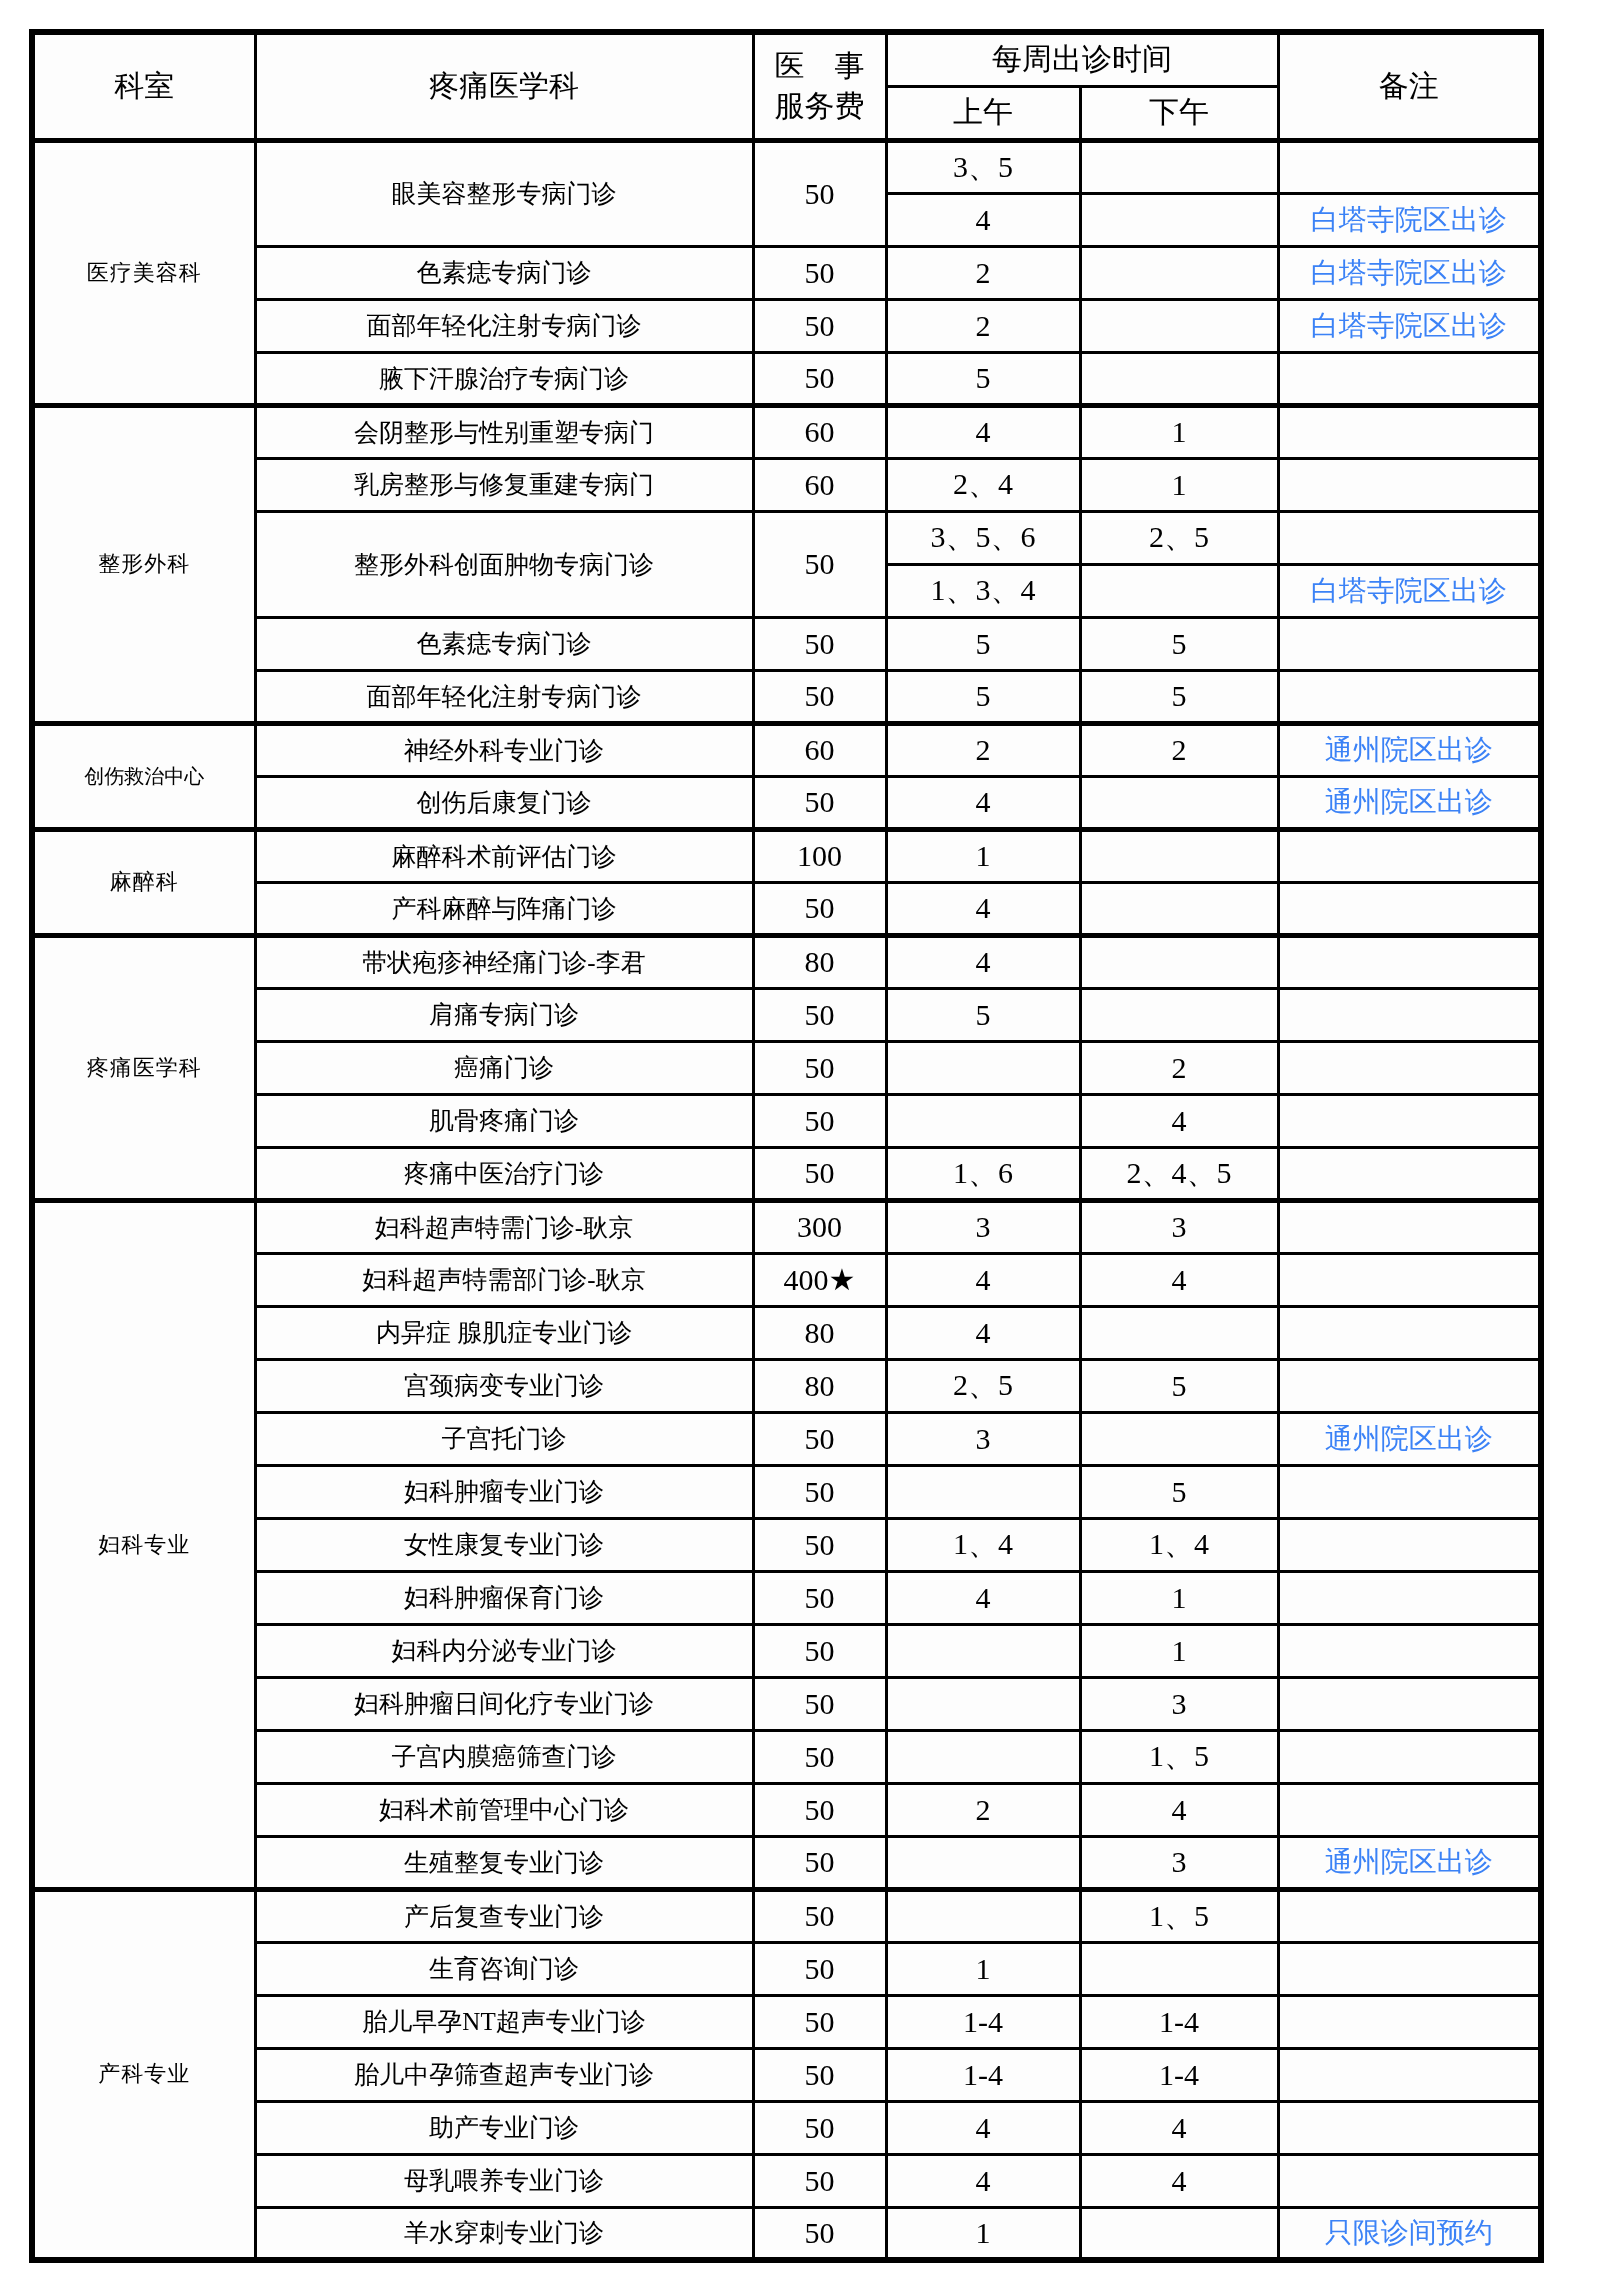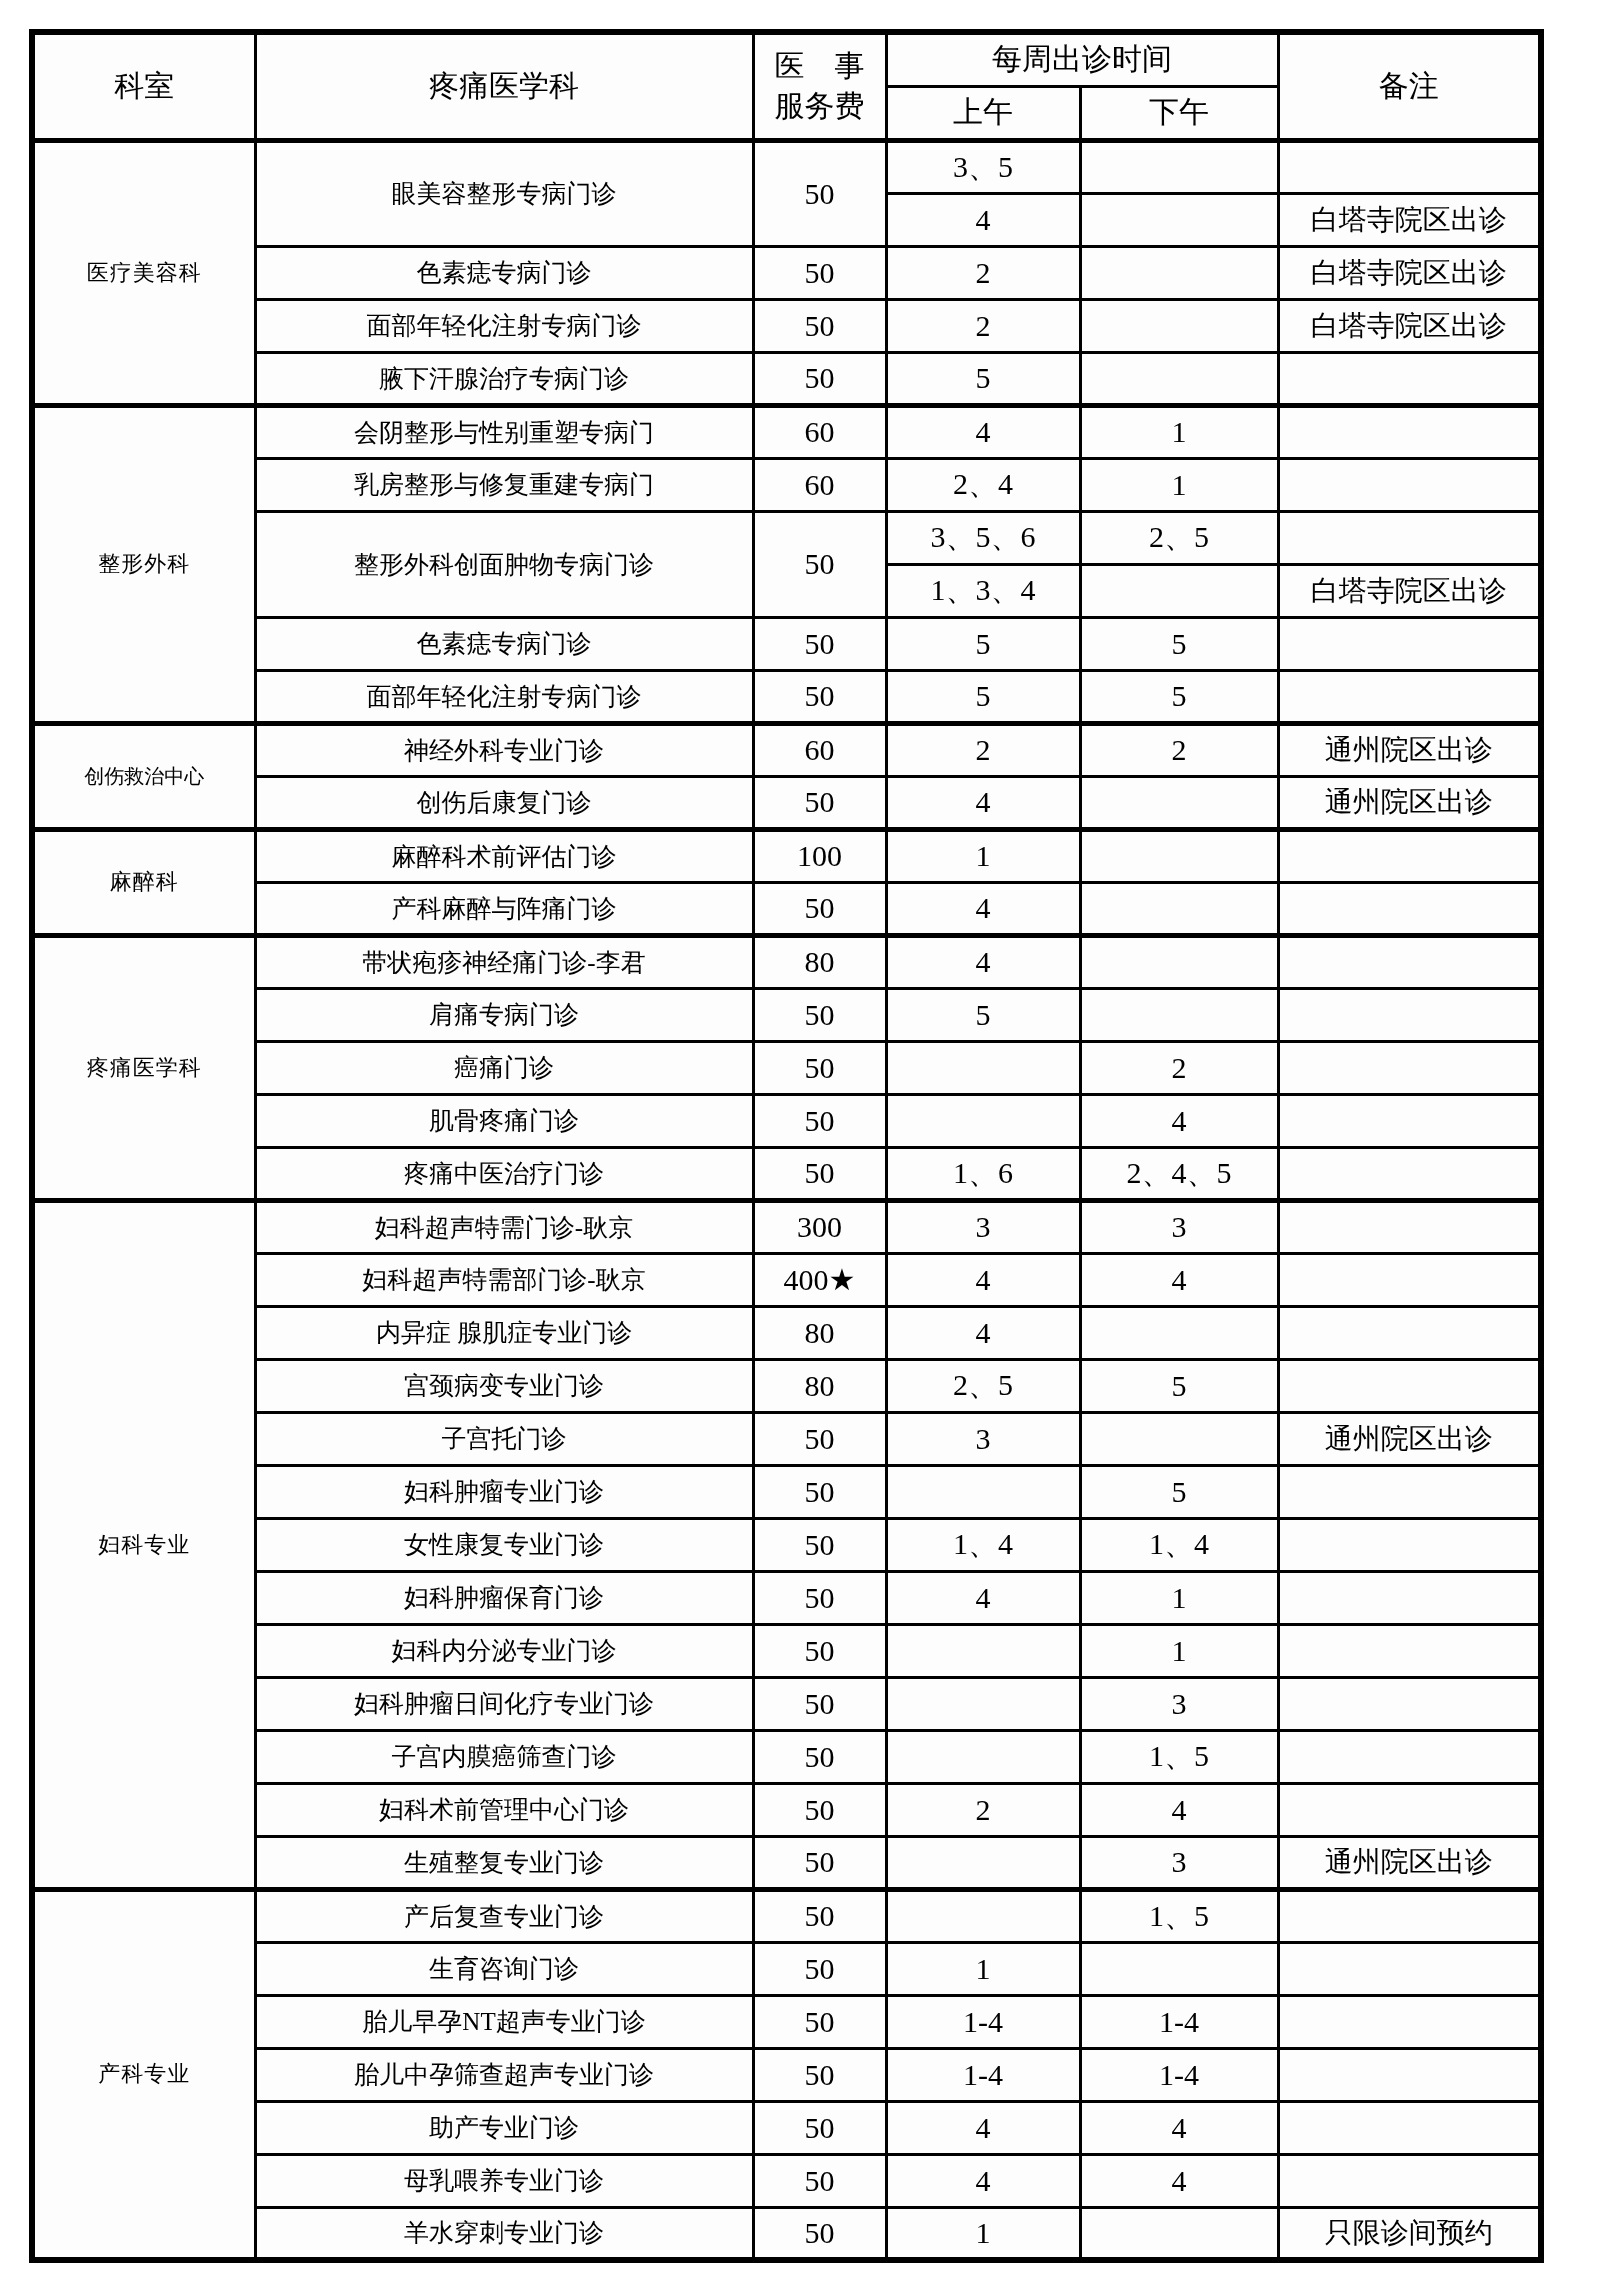--- a/index.html
+++ b/index.html
@@ -57,21 +57,21 @@
   td.fee-cell,
   td.am-cell,
   td.pm-cell {
     font-size: 30px;
   }
   td.remark-cell {
     font-size: 28px;
     white-space: nowrap;
   }
   td.remark-red {
-    color: #000000;
+    color: #3b82f6;
   }
   tbody tr.dept-start td {
     border-top-width: 5.9px;
   }
 </style>
 </head>
 <body>
 
 <div class="page">
   <table class="schedule">

